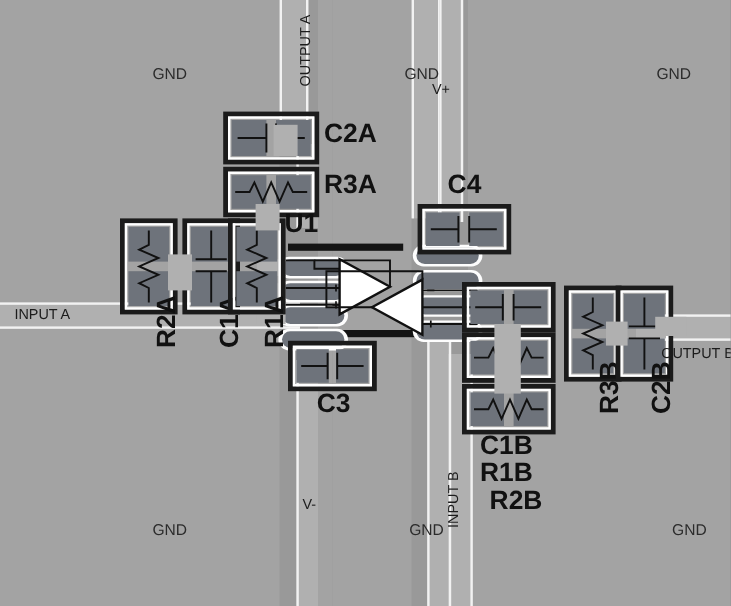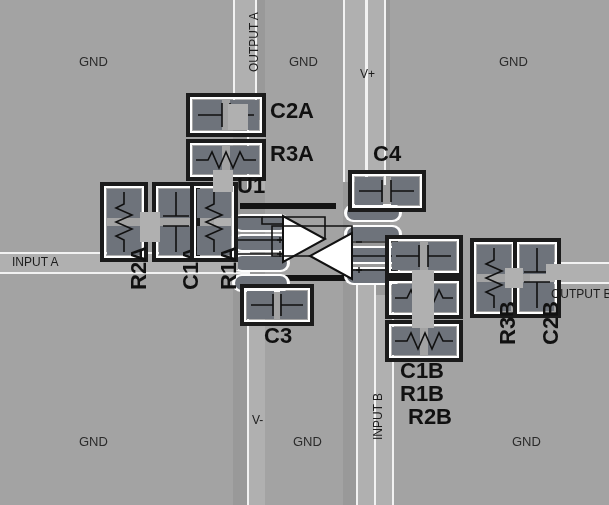--- a/index.html
+++ b/index.html
@@ -2,21 +2,21 @@
 <html><head>
 <meta charset="utf-8">
 <style>
   html,body{margin:0;padding:0;background:#8c8c8c;}
   #root{
     position:relative;width:609px;height:505px;overflow:hidden;
     background:#999999;
     font-family:"Liberation Sans", sans-serif;
   }
   .lbl{position:absolute;color:#1a1a1a;white-space:nowrap;line-height:1;}
-  .gnd{font-size:13px;color:#2b2b2b;}
+  .gnd{font-size:13px;color:#2b2b2b;margin-left:48px;}
   .net{font-size:12px;color:#1c1c1c;}
   .ref{font-size:22px;font-weight:bold;color:#111;letter-spacing:0px;}
   .vert{transform-origin:0 0;}
   
   .trace{position:absolute;background:#b0b0b0;}
   .trace.h{border-top:2px solid #f2f2f2;border-bottom:2px solid #f2f2f2;}
   .trace.v{border-left:2px solid #f2f2f2;border-right:2px solid #f2f2f2;}
   .pour{position:absolute;background:#a3a3a3;}
   
   .fp{position:absolute;}

